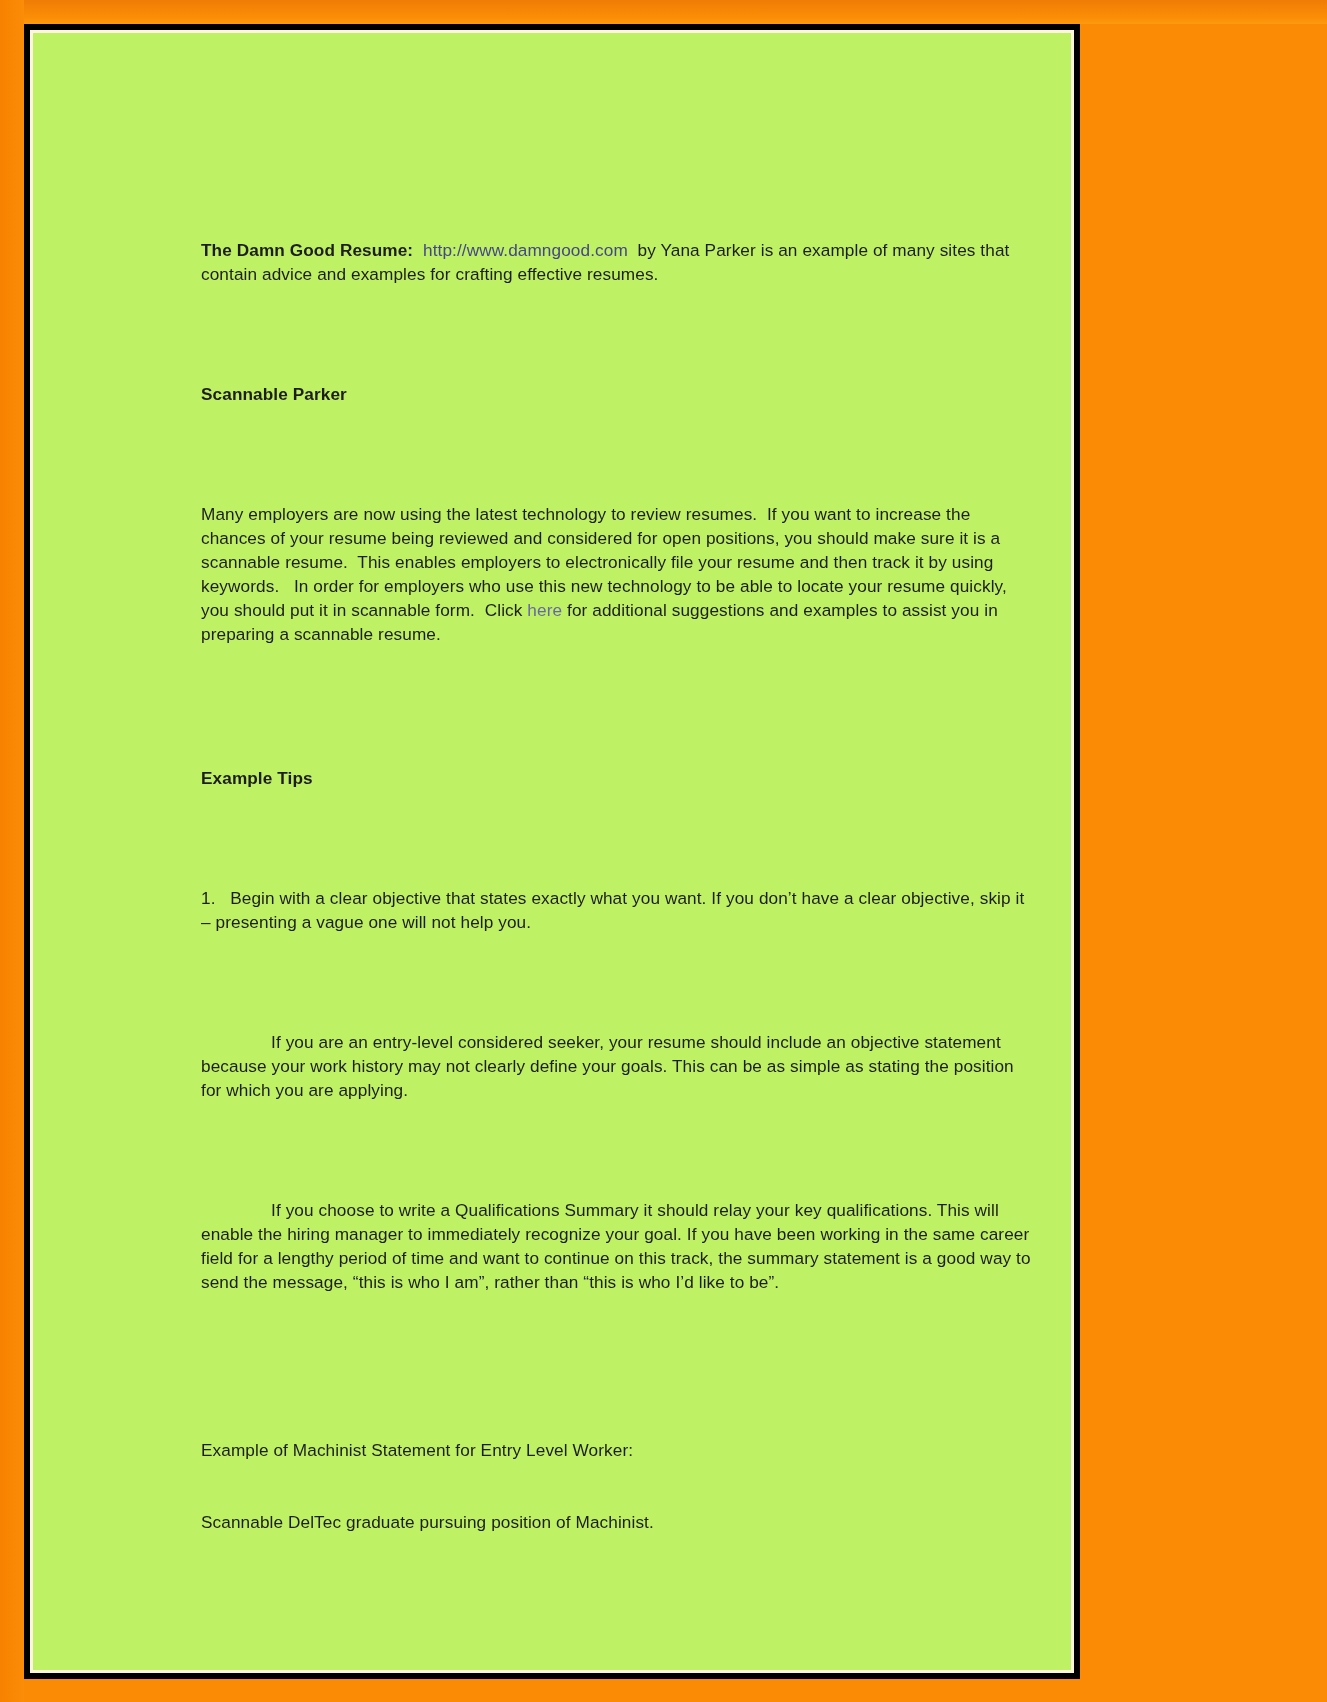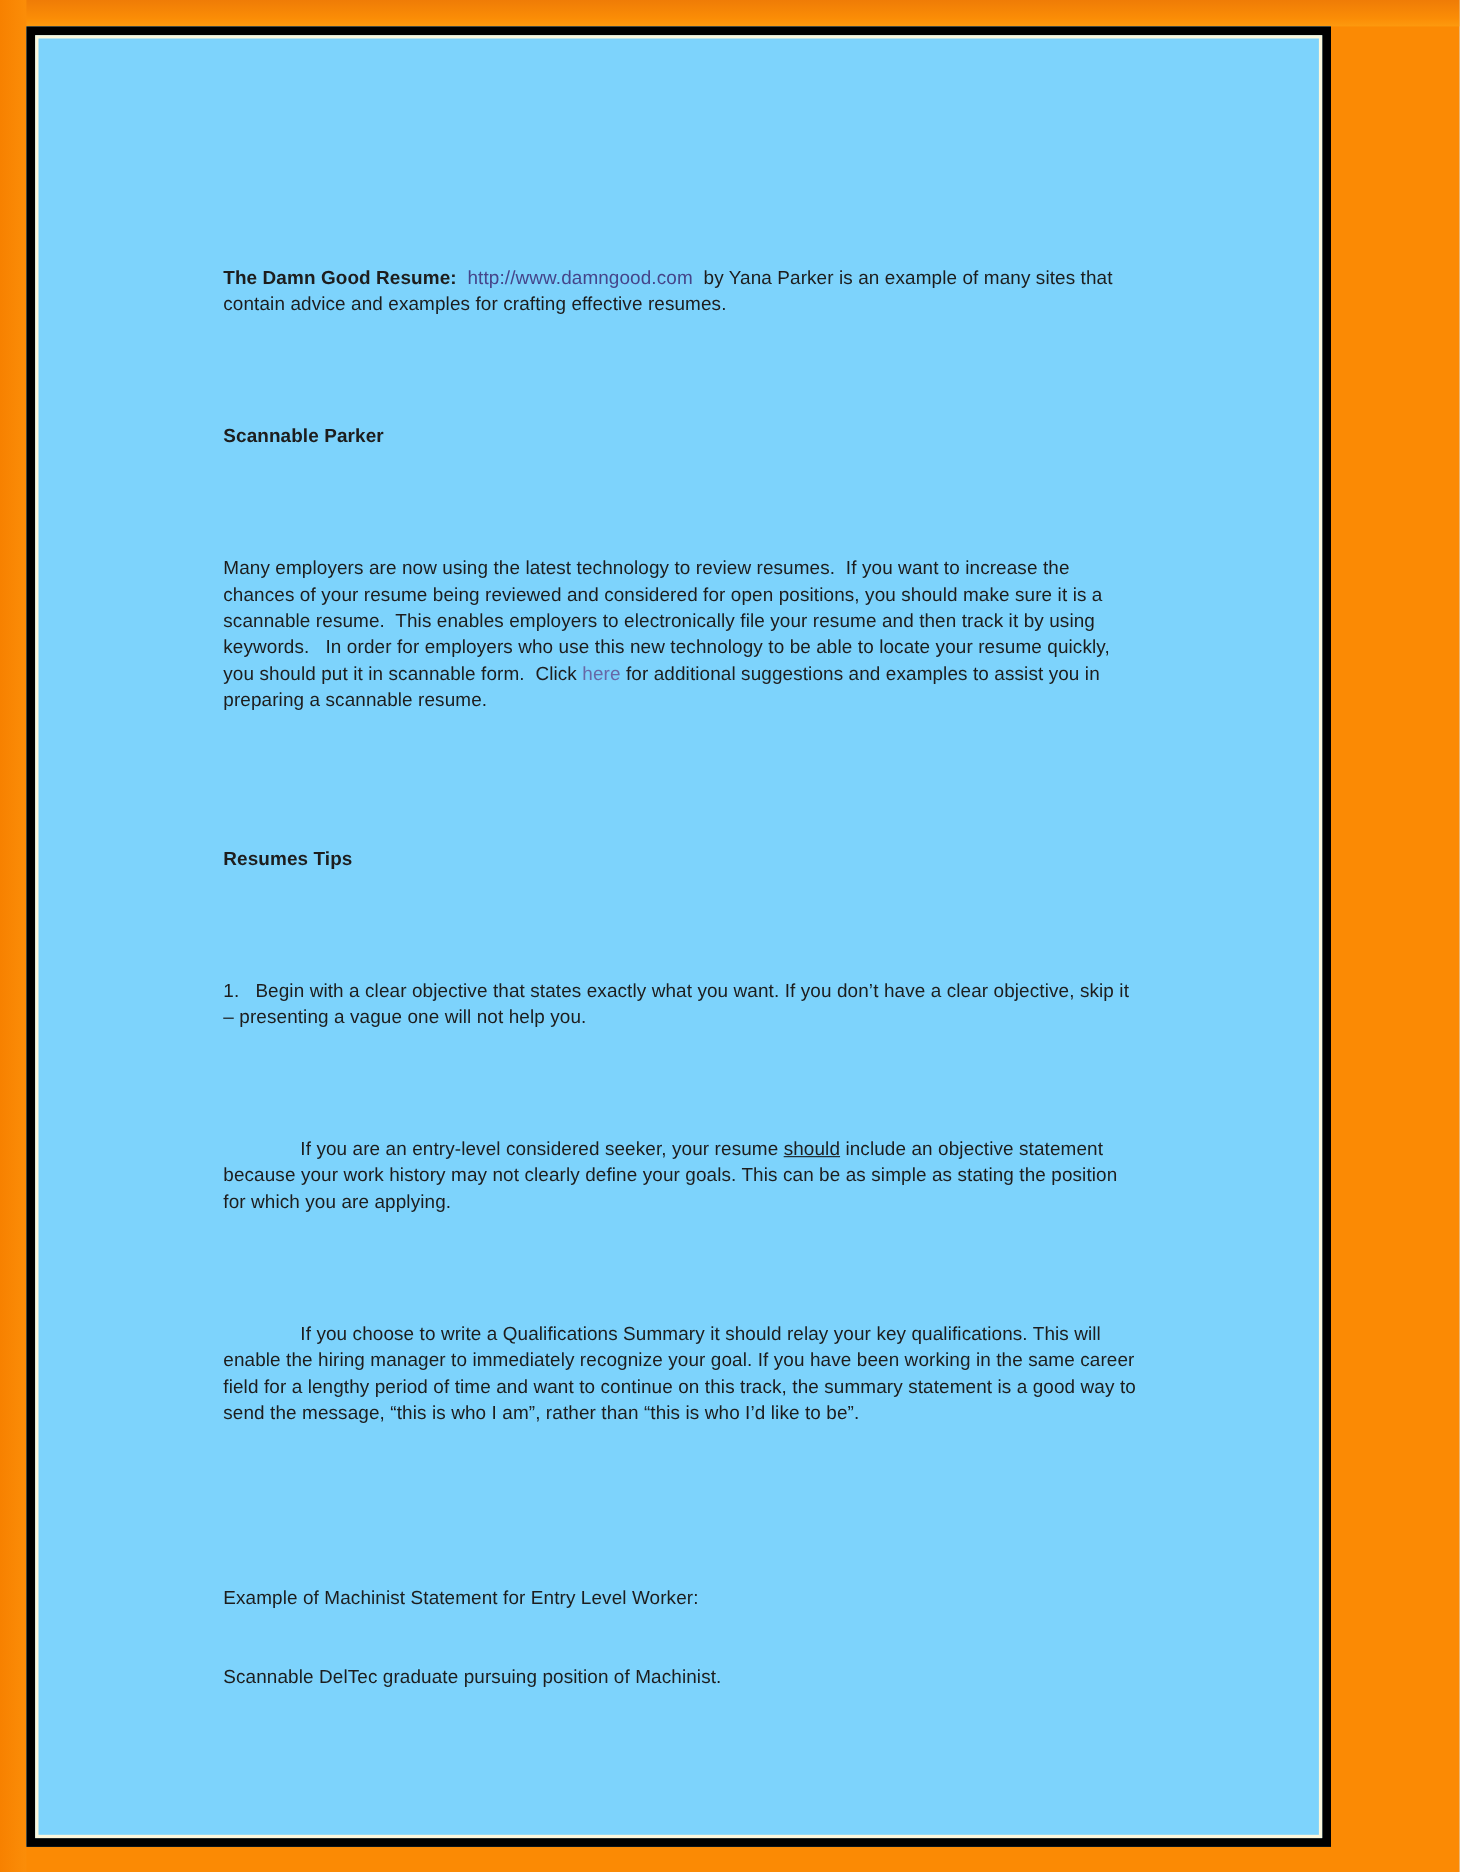--- a/index.html
+++ b/index.html
@@ -14,44 +14,44 @@
     position:absolute; top:0; left:0; right:0; height:24px;
     background:linear-gradient(180deg,#ef7c06 0%, #fb8d06 70%, #fd9a0e 100%);
   }
   .frame-left {
     position:absolute; top:0; left:0; bottom:0; width:24px;
     background:linear-gradient(90deg,#f78100 0%, #fb8d08 100%);
   }
   .page {
     position:absolute;
     left:24px; top:24px;
-    width:1186px; height:1655px;
+    width:1056px; height:1655px;
     box-sizing:border-box;
-    background:#7dd3fc;
-    border:8px solid #000000;
+    background:#bef264;
+    border:6px solid #000000;
   }
   .page-inner {
     position:absolute; inset:0;
     border:3px solid #fcf7dc;
   }
   .content {
     position:absolute;
     left:168px; top:133px;
     width:836px;
     color:#1d1d1d;
     font-size:17.2px;
     line-height:24px;
     letter-spacing:0.1px;
     white-space:pre-wrap;
   }
   .para { margin:0 0 24px 0; }
   .para:last-child { margin-bottom:0; }
   .bold { font-weight:bold; }
   .italic { }
-  .underline { text-decoration:underline; }
+  .underline { }
   .indent { text-indent:70px; }
   .link { color:#45458a; text-decoration:none; cursor:pointer; }
   .link-light { color:#6767a6; }
   .line { margin:0; }
 </style>
 </head>
 <body>
 
 <div class="canvas">
   <div class="frame-top"></div>
@@ -61,21 +61,21 @@
     <div class="page-inner">
       <div class="content">
 
         <div class="para"><span class="bold">The Damn Good Resume:</span><span>  </span><a class="link">http://www.damngood.com</a><span>  by Yana Parker is an example of many sites that contain advice and examples for crafting effective resumes.</span></div>
 
         <div class="para bold">Scannable Parker</div>
 
         <div class="para"><span>Many employers are now using the latest technology to review resumes.  If you want to increase the chances of your resume being reviewed and considered for open positions, you should make sure it is a scannable resume.  This enables employers to electronically file your resume and then track it by using </span><span class="italic">keywords</span><span>.   In order for employers who use this new technology to be able to locate your resume quickly, you should put it in scannable form.  Click </span><a class="link link-light">here</a><span> for additional suggestions and examples to assist you in preparing a scannable resume.</span></div>
 
 
-        <div class="para bold">Resumes Tips</div>
+        <div class="para bold">Example Tips</div>
 
         <div class="para">1.   Begin with a clear objective that states exactly what you want. If you don’t have a clear objective, skip it – presenting a vague one will not help you.</div>
 
         <div class="para indent"><span>If you are an entry-level considered seeker, your resume </span><span class="underline">should</span><span> include an objective statement because your work history may not clearly define your goals. This can be as simple as stating the position for which you are applying.</span></div>
 
         <div class="para indent">If you choose to write a Qualifications Summary it should relay your key qualifications. This will enable the hiring manager to immediately recognize your goal. If you have been working in the same career field for a lengthy period of time and want to continue on this track, the summary statement is a good way to send the message, “this is who I am”, rather than “this is who I’d like to be”.</div>
 
         <div class="para">
           <div class="line italic">Example of Machinist Statement for Entry Level Worker:</div>
           <div class="line">Scannable DelTec graduate pursuing position of Machinist.</div>

